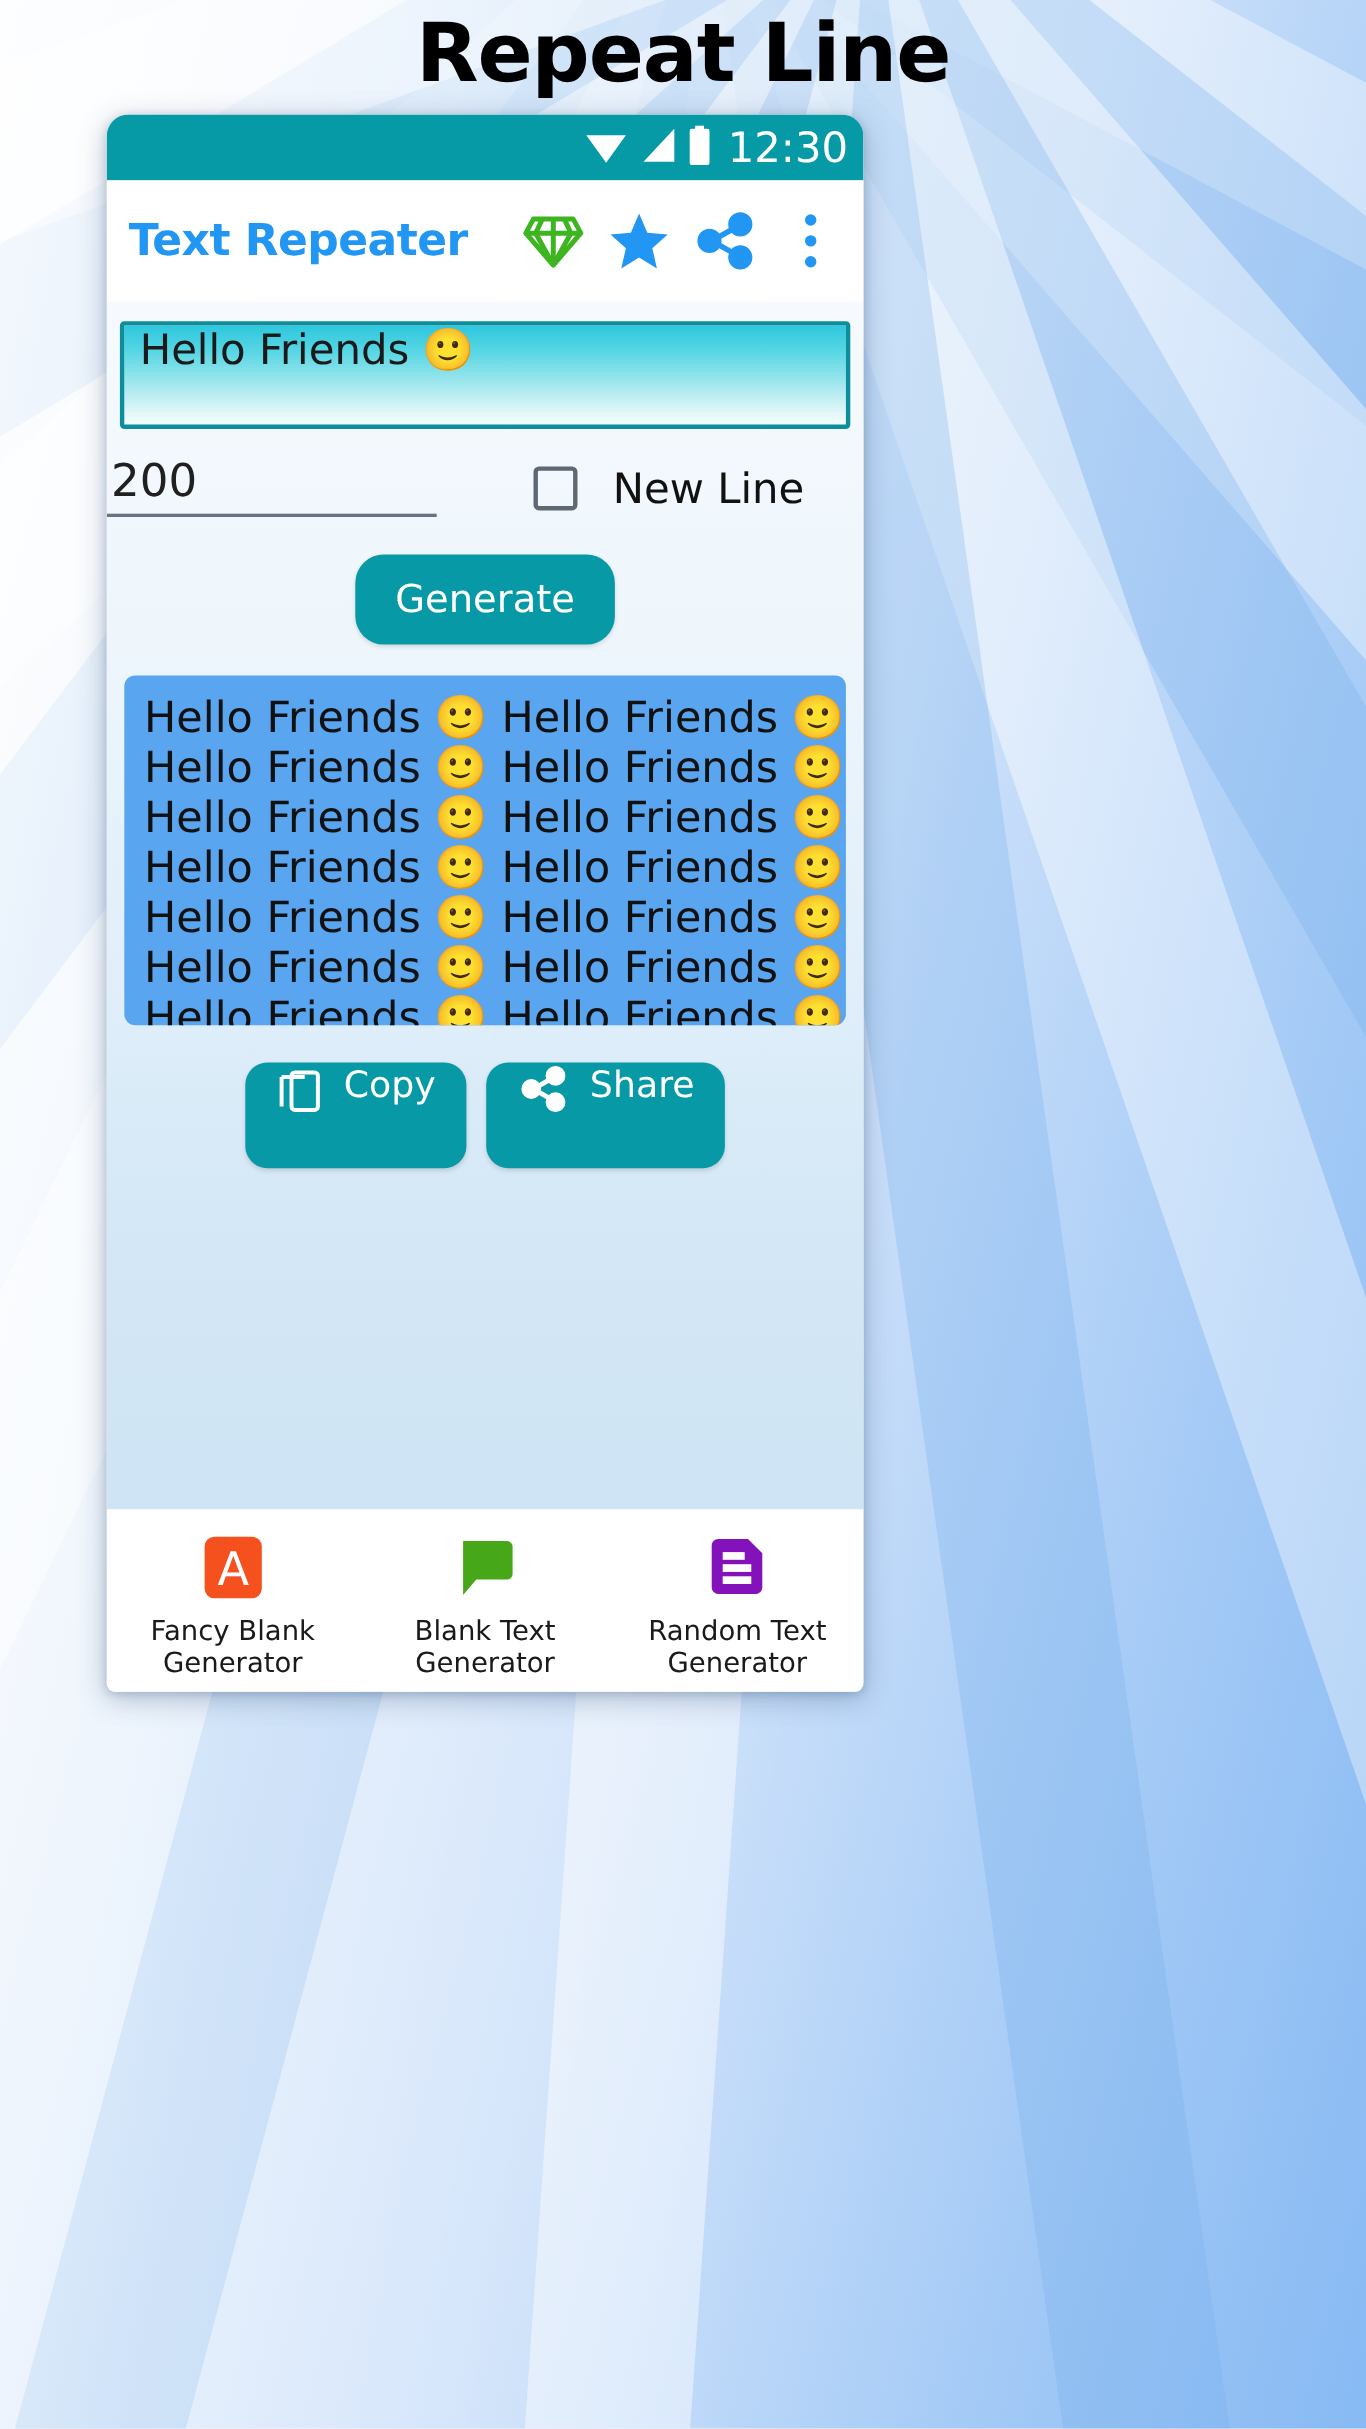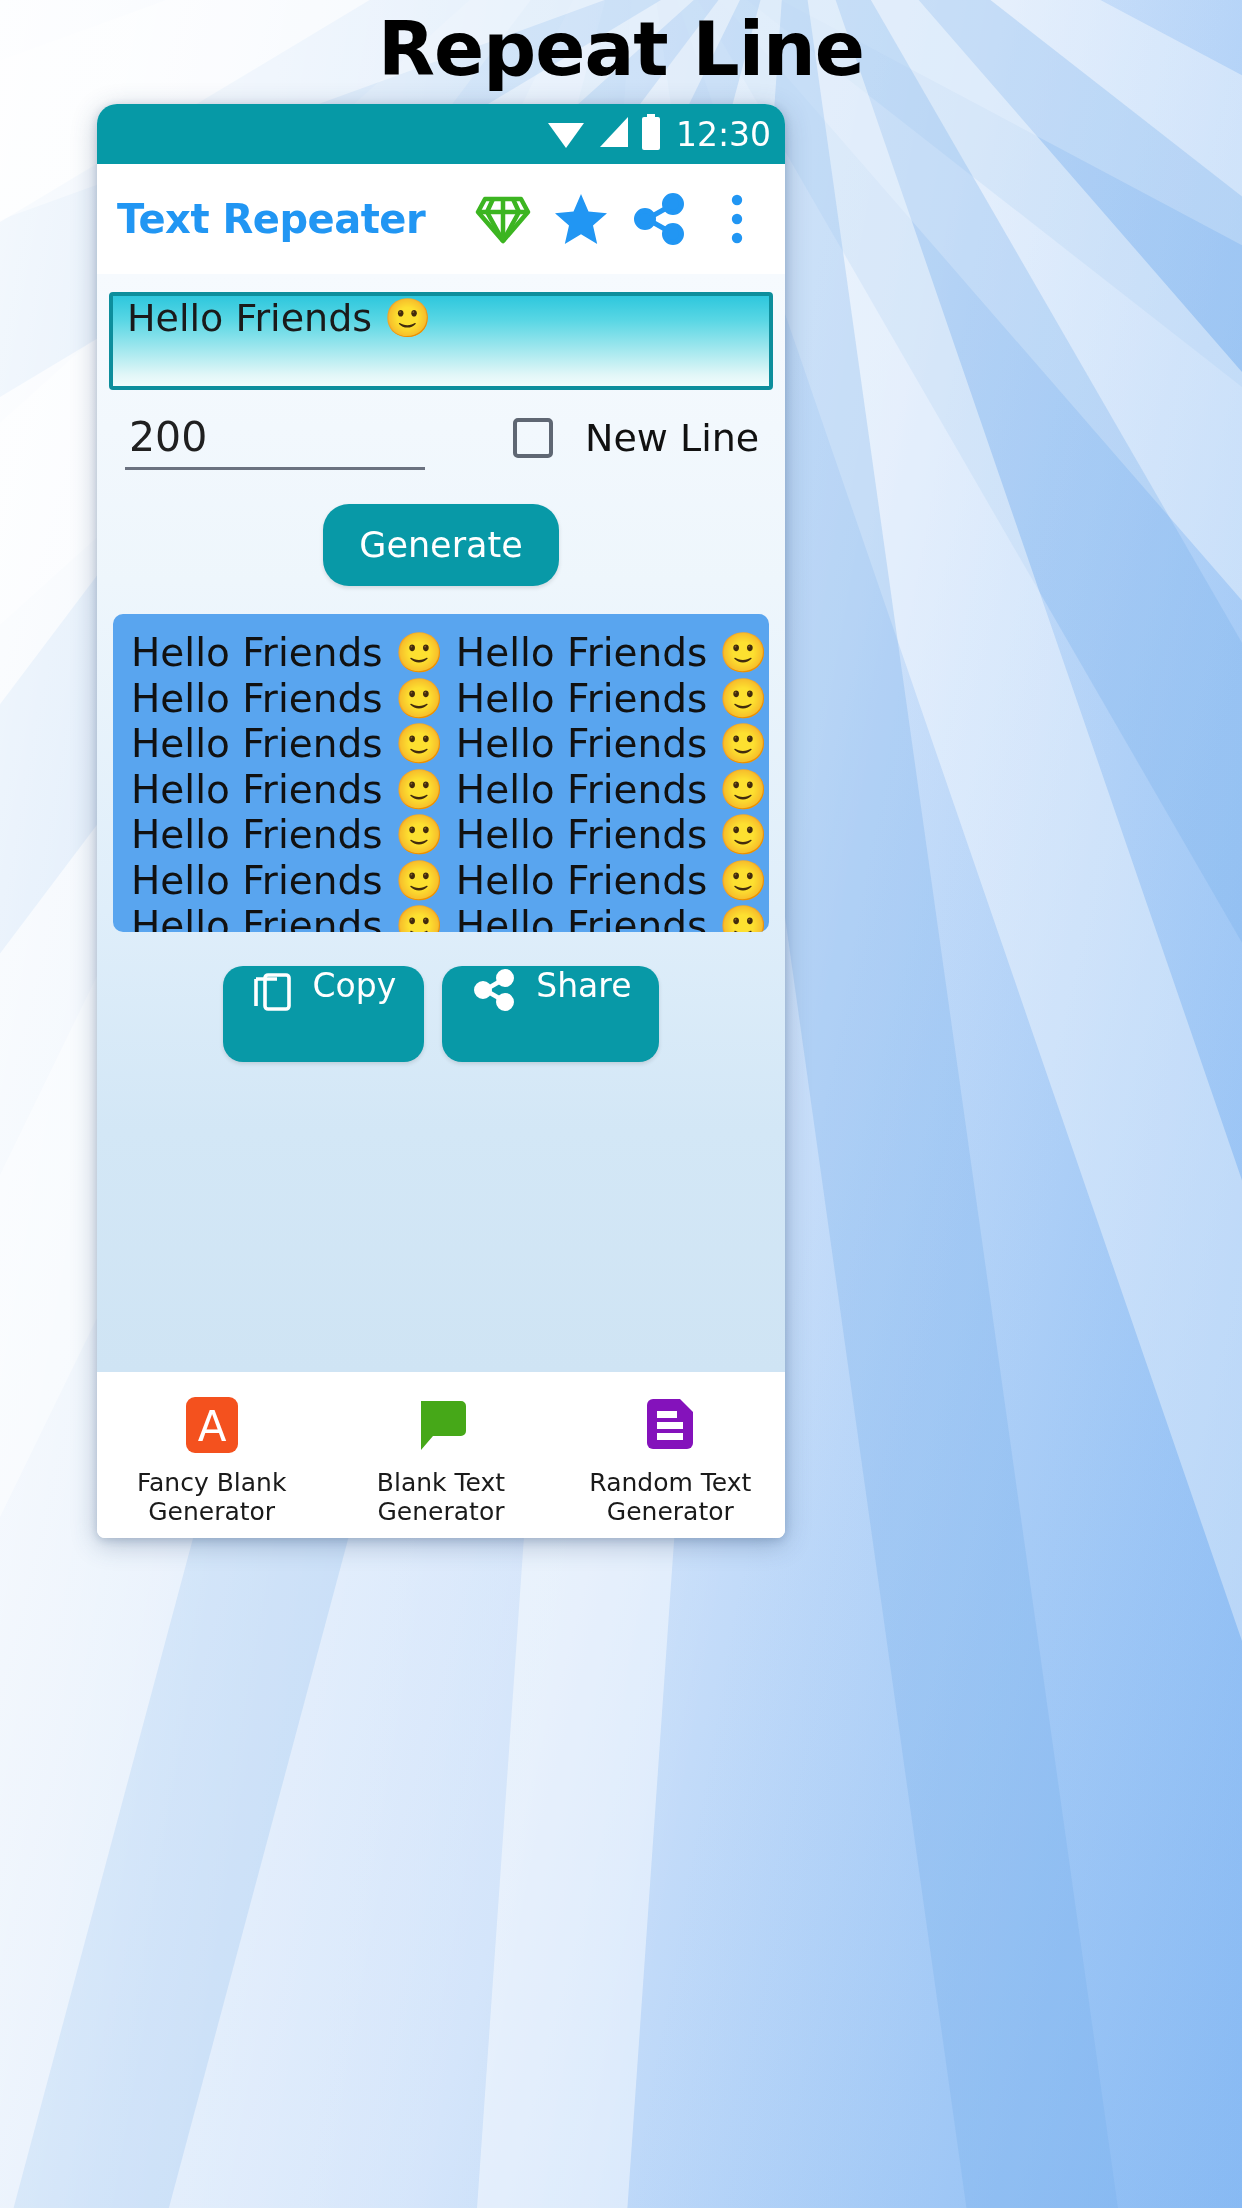--- a/index.html
+++ b/index.html
@@ -80,21 +80,21 @@
     display: flex;
     align-items: center;
     justify-content: flex-end;
     padding-right: 14px;
     gap: 10px;
     flex: 0 0 auto;
   }
   .sb-icon { display: block; }
   .sb-time {
     color: #ffffff;
-    font-size: 33px;
+    font-size: 38px;
     font-family: "DejaVu Sans", sans-serif;
     line-height: 1;
     margin-left: 4px;
     letter-spacing: 0px;
   }
 
   
   .appbar {
     flex: 0 0 auto;
     height: 110px;
@@ -139,22 +139,22 @@
   .textbox-value {
     font-family: "DejaVu Sans", sans-serif;
     font-size: 38px;
     color: #1a1a1a;
     white-space: nowrap;
   }
 
   
   .countrow {
     display: flex;
-    align-items: flex-start;
-    margin: 26px 12px 0 28px;
+    align-items: flex-end;
+    margin: 26px 12px 0 0;
     gap: 0;
   }
   .countfield {
     width: 300px;
     border-bottom: 3px solid #6b7280;
     padding: 0 4px 8px 4px;
   }
   .countfield-value {
     font-family: "DejaVu Sans", sans-serif;
     font-size: 41px;

